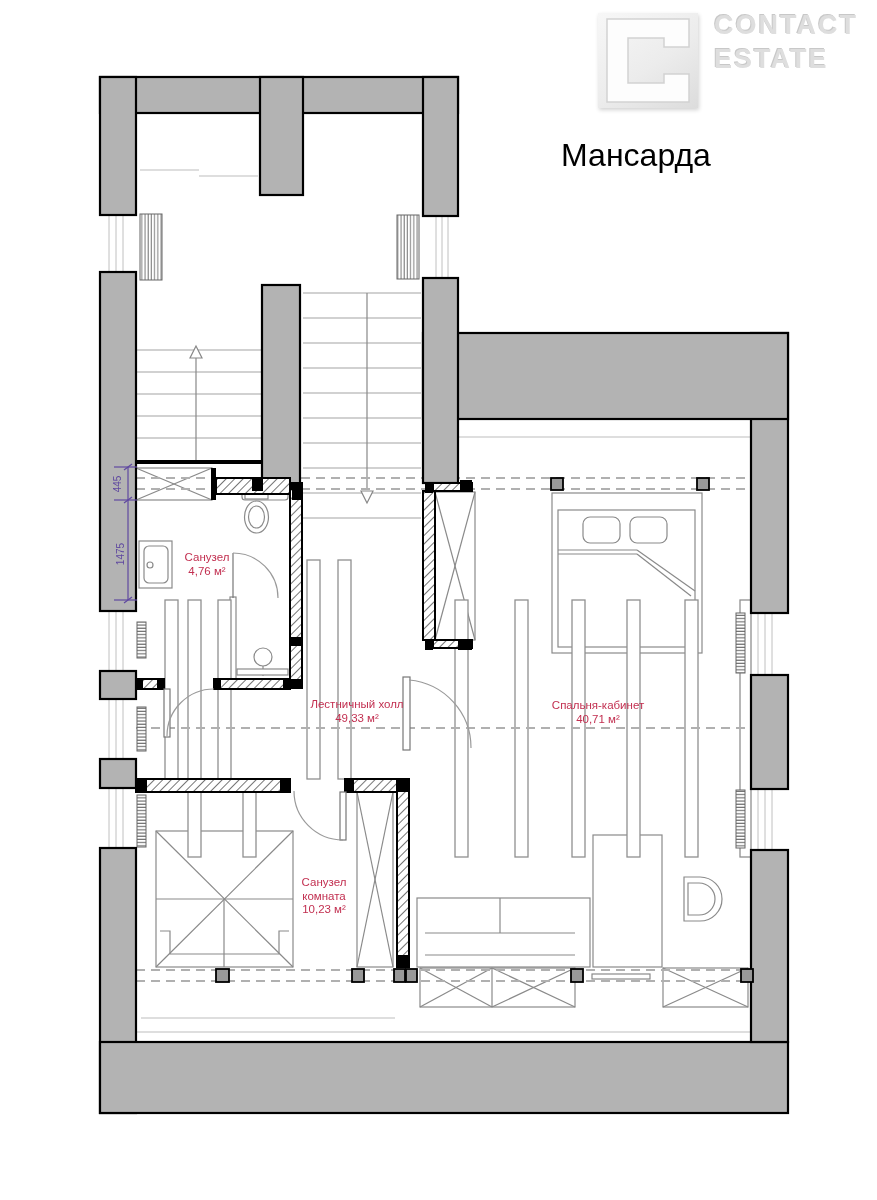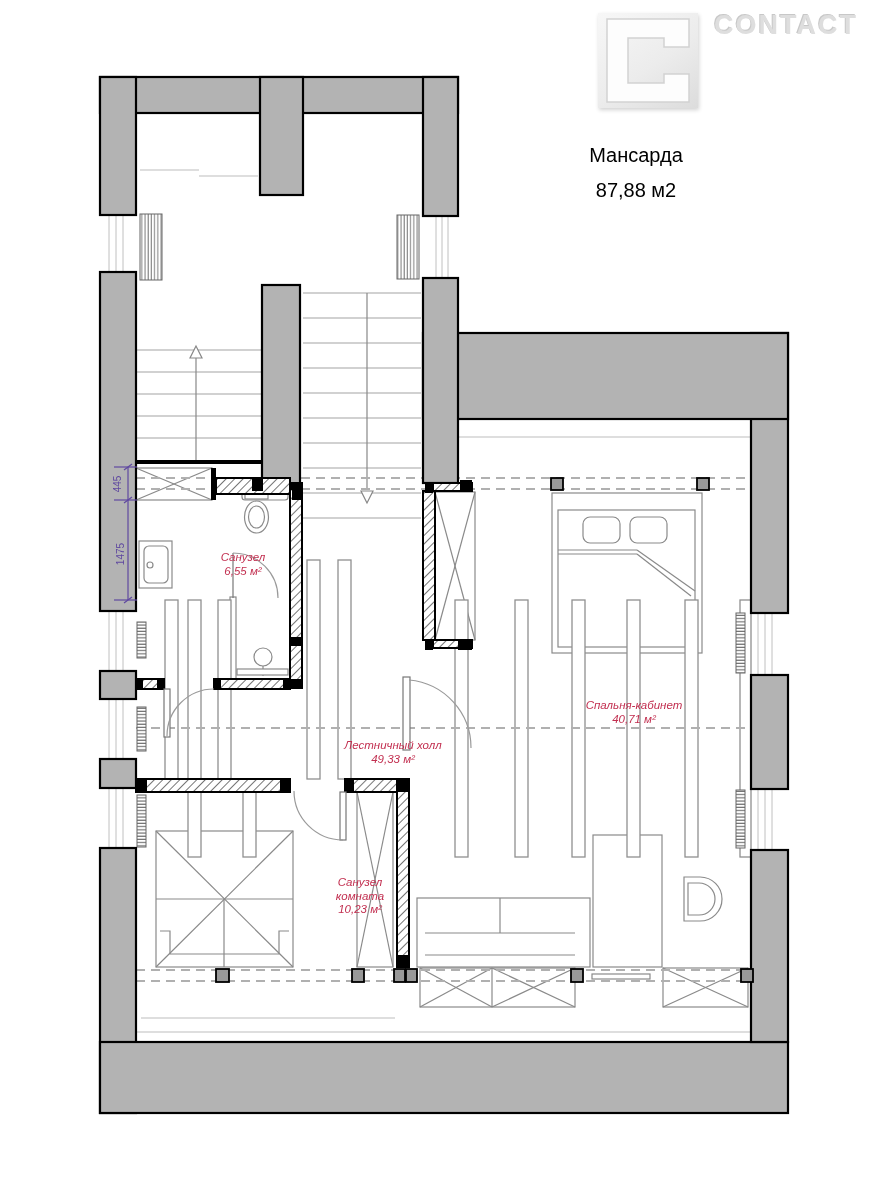--- a/index.html
+++ b/index.html
@@ -8,24 +8,24 @@
   #plan-svg{position:absolute;left:0;top:0;}
   
   .logo-mark{position:absolute;left:598px;top:13px;width:100px;height:95px;
      background:linear-gradient(145deg,#f7f7f7 0%,#ececec 55%,#dcdcdc 100%);
      box-shadow:1px 2px 4px rgba(0,0,0,.18);}
   .logo-words{position:absolute;left:714px;top:8px;line-height:34px;
      font-size:27px;font-weight:700;letter-spacing:2px;color:#dedede;
      text-shadow:-1px -1px 0 #c8c8c8,1px 1px 1px #ffffff;}
   
   .plan-title{position:absolute;left:636px;top:138px;transform:translateX(-50%);
-     text-align:center;color:#000;font-size:20px;line-height:35px;}
+     text-align:center;color:#000;font-size:32px;line-height:35px;}
   
   .room-label{position:absolute;transform:translateX(-50%);text-align:center;
-     color:#c22f50;font-style:italic;font-size:11.5px;line-height:13.5px;white-space:nowrap;margin-left:36px;}
+     color:#c22f50;font-size:11.5px;line-height:13.5px;white-space:nowrap;}
   
   .dim-label{position:absolute;transform:translate(-50%,-50%) rotate(-90deg);
      color:#5f48a0;font-size:10px;white-space:nowrap;}
 </style>
 </head>
 <body>
 
 <div id="page">
 
   <svg id="plan-svg" width="877" height="1200" viewBox="0 0 877 1200">
@@ -324,32 +324,32 @@
     </g>
   </svg>
 
   <div class="logo-mark">
     <svg width="100" height="95" viewBox="0 0 100 95">
       <path d="M9,6 H91 V34 H66 V25 H30 V70 H66 V61 V61 H91 V89 H9 Z" fill="#fdfdfd" stroke="#d2d2d2" stroke-width="1.5"></path>
     </svg>
   </div>
   <div class="logo-words">
     <div>CONTACT</div>
+    <div>ESTATE</div>
   </div>
 
   <div class="plan-title">
     <div>Мансарда</div>
-    <div>87,88 м2</div>
   </div>
 
   <div class="room-label" style="left:207px;top:551px;">
     <div>Санузел</div>
-    <div>6,55 м²</div>
-  </div>
-  <div class="room-label" style="left:357px;top:739px;">
+    <div>4,76 м²</div>
+  </div>
+  <div class="room-label" style="left:357px;top:698px;">
     <div>Лестничный холл</div>
     <div>49,33 м²</div>
   </div>
   <div class="room-label" style="left:598px;top:699px;">
     <div>Спальня-кабинет</div>
     <div>40,71 м²</div>
   </div>
   <div class="room-label" style="left:324px;top:876px;">
     <div>Санузел</div>
     <div>комната</div>

